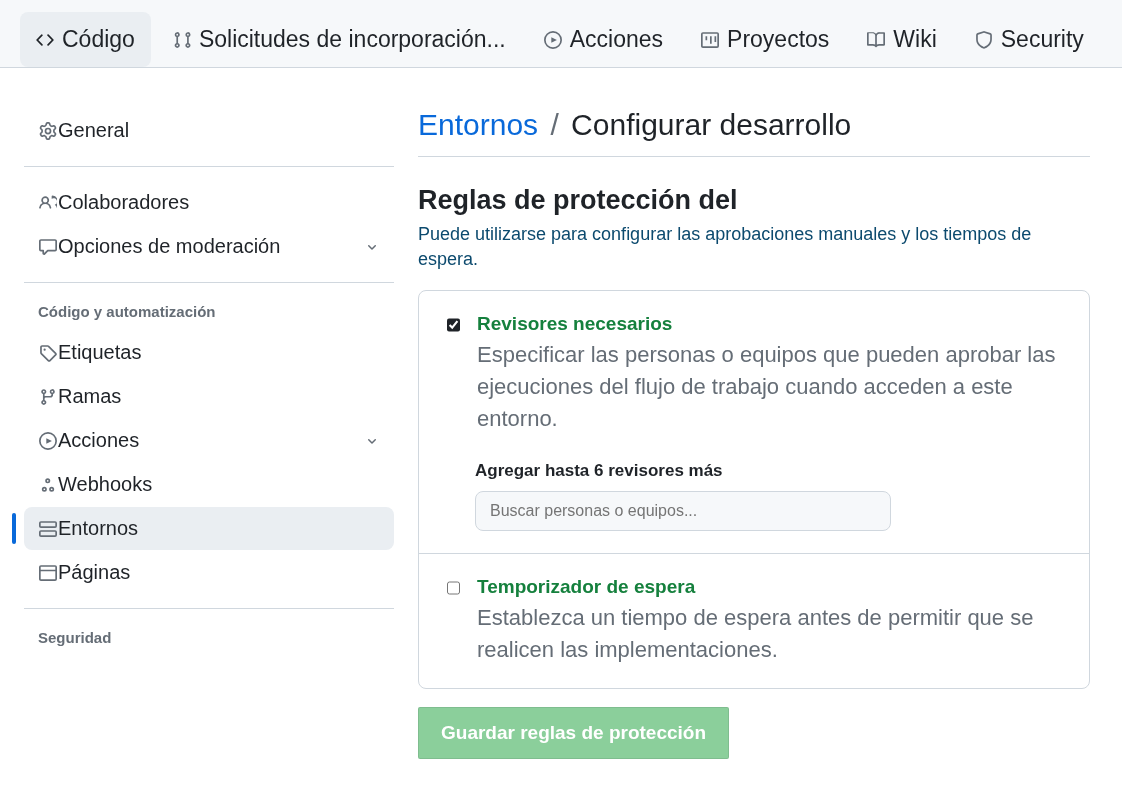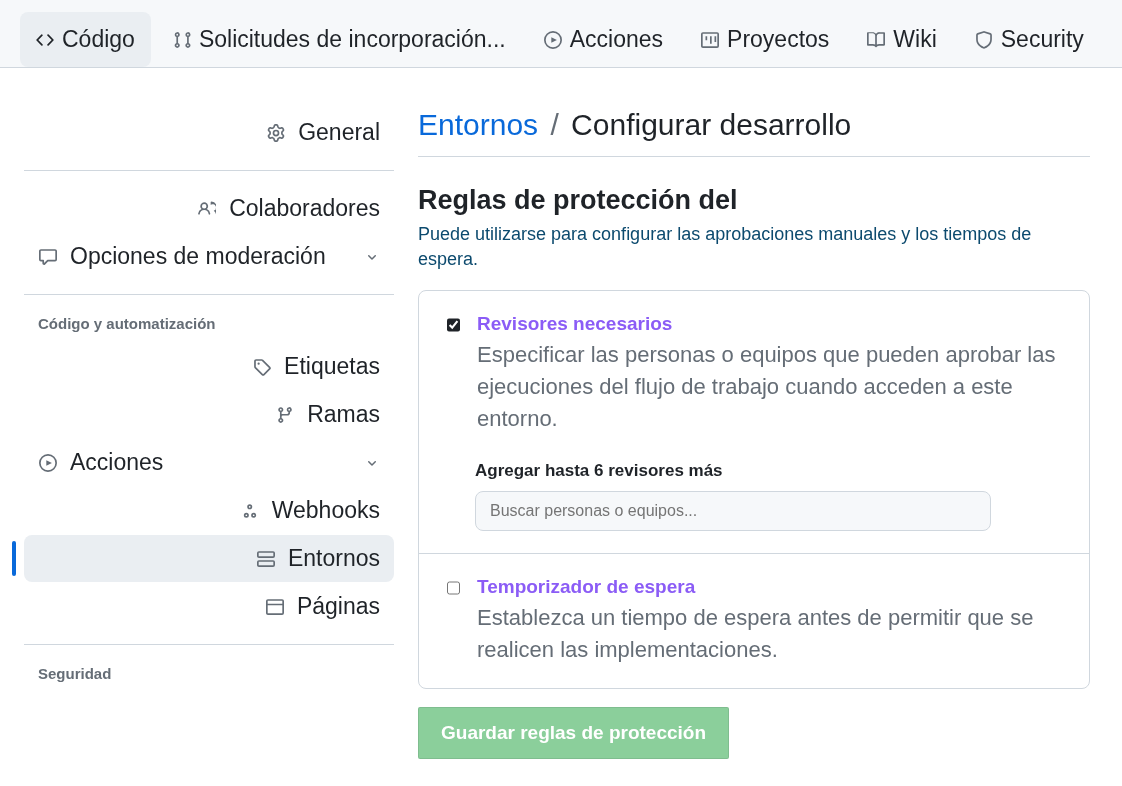--- a/index.html
+++ b/index.html
@@ -62,28 +62,26 @@
   }
 
   
   .sidebar {
     width: 370px;
     flex-shrink: 0;
   }
   .side-item {
     display: flex;
     align-items: center;
-    gap: 12px;
     padding: 10px 14px;
-    font-size: 23px;
+    font-size: 20px;
     color: #1f2328;
     cursor: pointer;
     border-radius: 8px;
     margin: 1px 0;
-    justify-content: flex-end;
   }
   .side-item .icon {
     width: 20px;
     height: 20px;
     color: #656d76;
     display: inline-flex;
     align-items: center;
     justify-content: center;
   }
   .side-item .chev {
@@ -169,40 +167,40 @@
   .row-head input[type="checkbox"] {
     width: 18px;
     height: 18px;
     margin-top: 3px;
     accent-color: #1f2328;
     cursor: pointer;
   }
   .row-title {
     font-size: 19px;
     font-weight: 600;
-    color: #8b5cf6;
+    color: #15803d;
   }
   .row-desc {
     font-size: 22px;
     color: #656d76;
     margin-top: 4px;
     line-height: 1.45;
   }
 
   .subfield {
     margin-top: 26px;
     margin-left: 32px;
   }
   .subfield-label {
     font-size: 17px;
     font-weight: 700;
     margin-bottom: 10px;
   }
   .search-input {
-    width: 516px;
+    width: 416px;
     max-width: 100%;
     padding: 10px 14px;
     font-size: 16px;
     color: #656d76;
     background: #f6f8fa;
     border: 1px solid #d0d7de;
     border-radius: 8px;
   }
 
   .save-btn {

